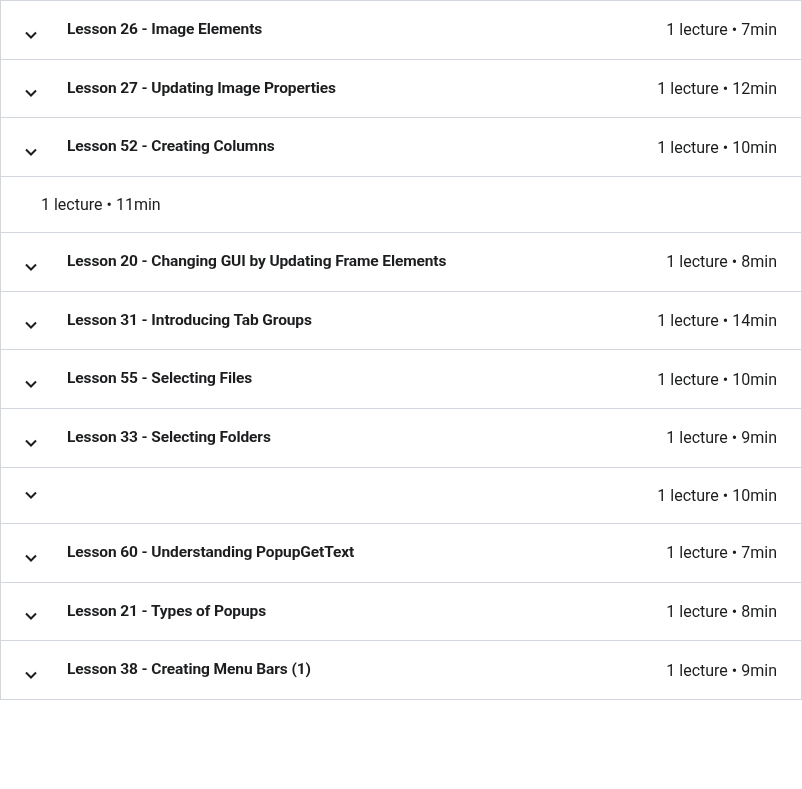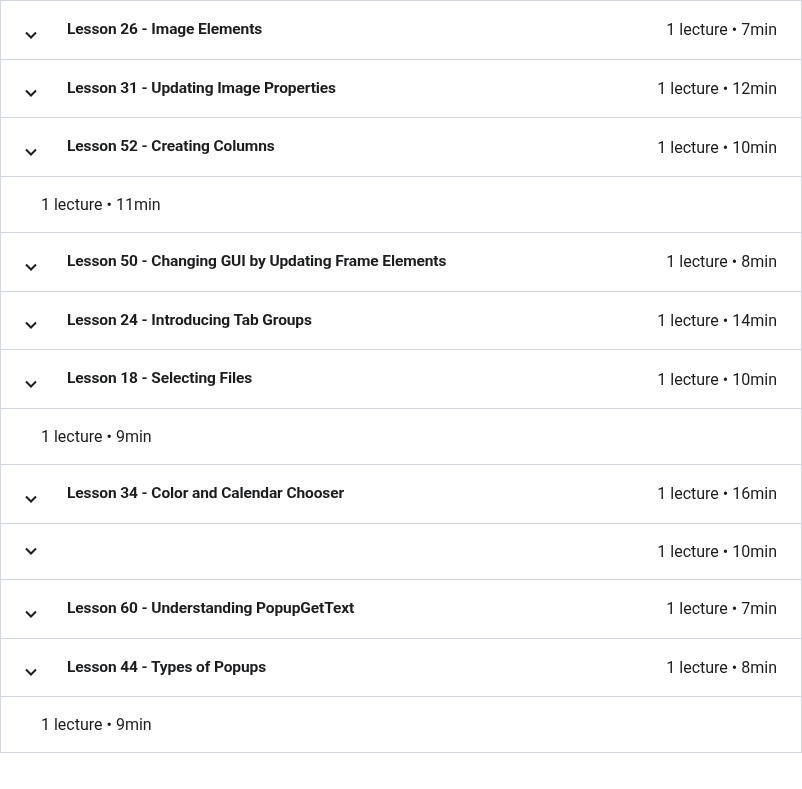--- a/index.html
+++ b/index.html
@@ -84,21 +84,21 @@
       </div>
       <span class="lesson-meta"><span>1 lecture</span><span class="dot">•</span><span>7min</span></span>
     </div>
     <div class="lesson-row">
       <div class="lesson-left">
         <span class="chevron">
           <svg viewBox="0 0 12 8">
             <polyline points="1,1.5 6,6.5 11,1.5"></polyline>
           </svg>
         </span>
-        <span class="lesson-title">Lesson 31 - Updating Image Properties</span>
+        <span class="lesson-title">Lesson 27 - Updating Image Properties</span>
       </div>
       <span class="lesson-meta"><span>1 lecture</span><span class="dot">•</span><span>12min</span></span>
     </div>
     <div class="lesson-row">
       <div class="lesson-left">
         <span class="chevron">
           <svg viewBox="0 0 12 8">
             <polyline points="1,1.5 6,6.5 11,1.5"></polyline>
           </svg>
         </span>
@@ -109,67 +109,64 @@
     <div class="lesson-row">
       <span class="lesson-meta"><span>1 lecture</span><span class="dot">•</span><span>11min</span></span>
     </div>
     <div class="lesson-row">
       <div class="lesson-left">
         <span class="chevron">
           <svg viewBox="0 0 12 8">
             <polyline points="1,1.5 6,6.5 11,1.5"></polyline>
           </svg>
         </span>
-        <span class="lesson-title">Lesson 50 - Changing GUI by Updating Frame Elements</span>
+        <span class="lesson-title">Lesson 20 - Changing GUI by Updating Frame Elements</span>
       </div>
       <span class="lesson-meta"><span>1 lecture</span><span class="dot">•</span><span>8min</span></span>
     </div>
     <div class="lesson-row">
       <div class="lesson-left">
         <span class="chevron">
           <svg viewBox="0 0 12 8">
             <polyline points="1,1.5 6,6.5 11,1.5"></polyline>
           </svg>
         </span>
-        <span class="lesson-title">Lesson 24 - Introducing Tab Groups</span>
+        <span class="lesson-title">Lesson 31 - Introducing Tab Groups</span>
       </div>
       <span class="lesson-meta"><span>1 lecture</span><span class="dot">•</span><span>14min</span></span>
     </div>
     <div class="lesson-row">
       <div class="lesson-left">
         <span class="chevron">
           <svg viewBox="0 0 12 8">
             <polyline points="1,1.5 6,6.5 11,1.5"></polyline>
           </svg>
         </span>
-        <span class="lesson-title">Lesson 18 - Selecting Files</span>
+        <span class="lesson-title">Lesson 55 - Selecting Files</span>
       </div>
       <span class="lesson-meta"><span>1 lecture</span><span class="dot">•</span><span>10min</span></span>
     </div>
     <div class="lesson-row">
+      <div class="lesson-left">
+        <span class="chevron">
+          <svg viewBox="0 0 12 8">
+            <polyline points="1,1.5 6,6.5 11,1.5"></polyline>
+          </svg>
+        </span>
+        <span class="lesson-title">Lesson 33 - Selecting Folders</span>
+      </div>
       <span class="lesson-meta"><span>1 lecture</span><span class="dot">•</span><span>9min</span></span>
     </div>
     <div class="lesson-row">
       <div class="lesson-left">
         <span class="chevron">
           <svg viewBox="0 0 12 8">
             <polyline points="1,1.5 6,6.5 11,1.5"></polyline>
           </svg>
         </span>
-        <span class="lesson-title">Lesson 34 - Color and Calendar Chooser</span>
-      </div>
-      <span class="lesson-meta"><span>1 lecture</span><span class="dot">•</span><span>16min</span></span>
-    </div>
-    <div class="lesson-row">
-      <div class="lesson-left">
-        <span class="chevron">
-          <svg viewBox="0 0 12 8">
-            <polyline points="1,1.5 6,6.5 11,1.5"></polyline>
-          </svg>
-        </span>
       </div>
       <span class="lesson-meta"><span>1 lecture</span><span class="dot">•</span><span>10min</span></span>
     </div>
     <div class="lesson-row">
       <div class="lesson-left">
         <span class="chevron">
           <svg viewBox="0 0 12 8">
             <polyline points="1,1.5 6,6.5 11,1.5"></polyline>
           </svg>
         </span>
@@ -177,20 +174,28 @@
       </div>
       <span class="lesson-meta"><span>1 lecture</span><span class="dot">•</span><span>7min</span></span>
     </div>
     <div class="lesson-row">
       <div class="lesson-left">
         <span class="chevron">
           <svg viewBox="0 0 12 8">
             <polyline points="1,1.5 6,6.5 11,1.5"></polyline>
           </svg>
         </span>
-        <span class="lesson-title">Lesson 44 - Types of Popups</span>
+        <span class="lesson-title">Lesson 21 - Types of Popups</span>
       </div>
       <span class="lesson-meta"><span>1 lecture</span><span class="dot">•</span><span>8min</span></span>
     </div>
     <div class="lesson-row">
+      <div class="lesson-left">
+        <span class="chevron">
+          <svg viewBox="0 0 12 8">
+            <polyline points="1,1.5 6,6.5 11,1.5"></polyline>
+          </svg>
+        </span>
+        <span class="lesson-title">Lesson 38 - Creating Menu Bars (1)</span>
+      </div>
       <span class="lesson-meta"><span>1 lecture</span><span class="dot">•</span><span>9min</span></span>
     </div>
   </div>
 
 </body></html>

